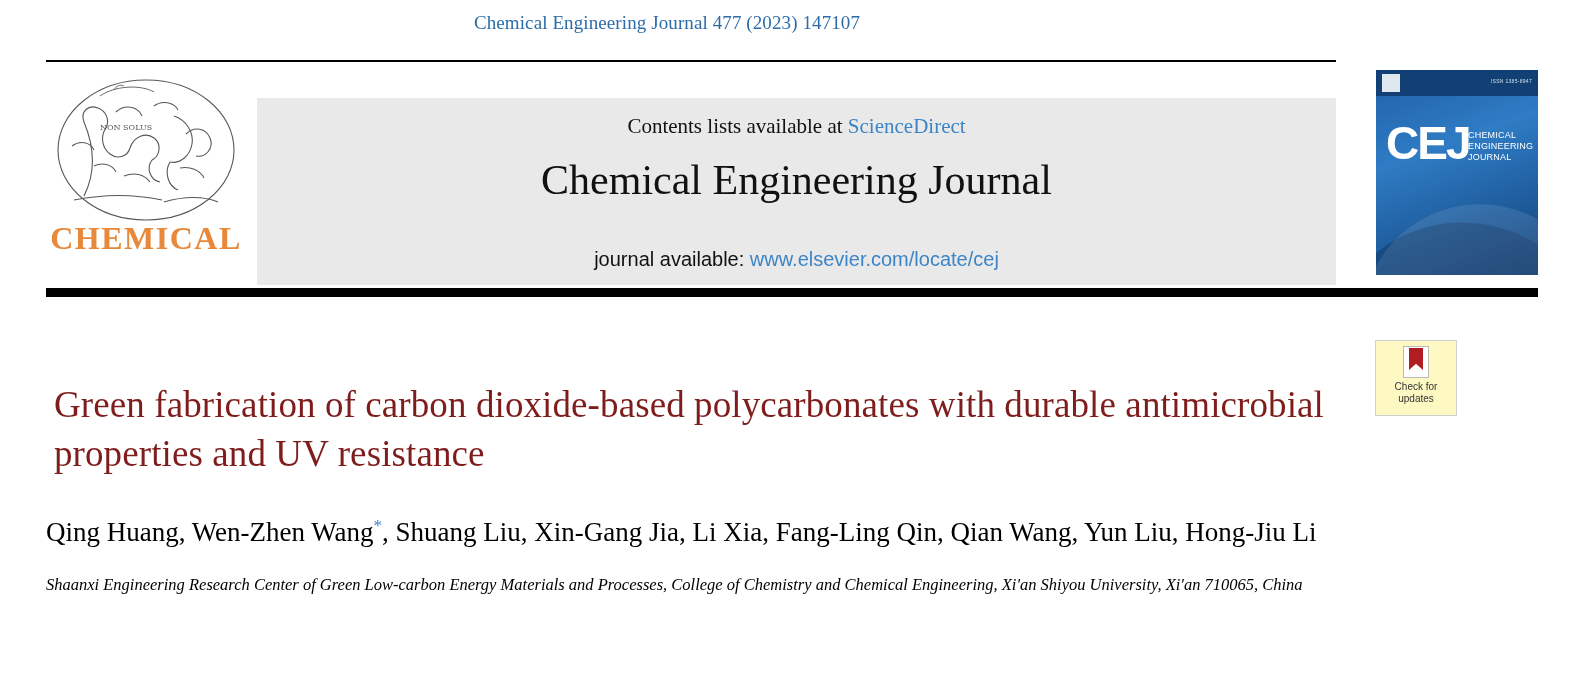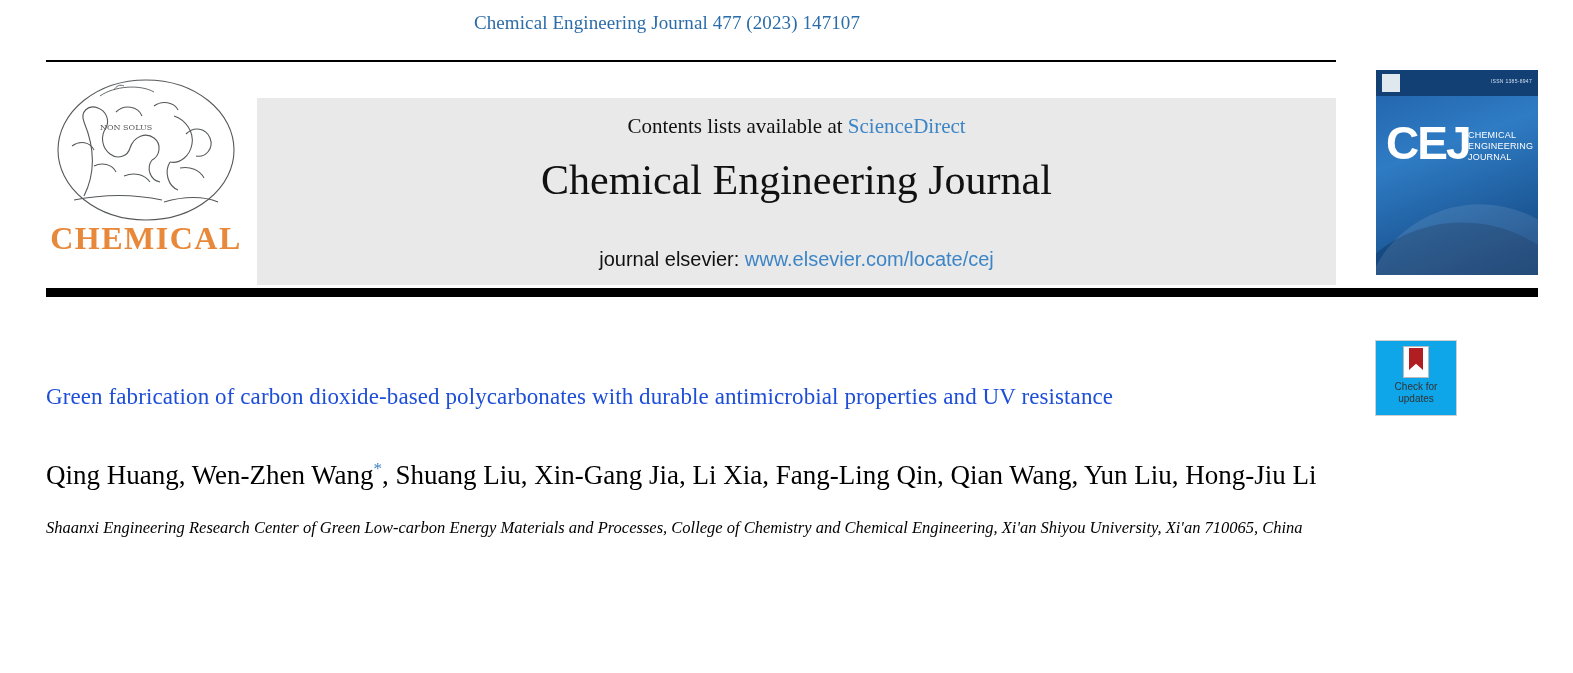--- a/index.html
+++ b/index.html
@@ -202,21 +202,21 @@
     background: #000;
   }
 
   
   .crossmark {
     position: absolute;
     left: 1375px;
     top: 340px;
     width: 82px;
     height: 76px;
-    background: #0ea5e9;
+    background: #fef9c3;
     border: 1px solid #cfcfcf;
     box-sizing: border-box;
   }
   .crossmark .shield {
     position: absolute;
     left: 50%;
     top: 5px;
     transform: translateX(-50%);
     width: 26px;
     height: 32px;
@@ -249,24 +249,24 @@
   
   .article {
     position: absolute;
     left: 46px;
     top: 372px;
     width: 1290px;
   }
 
   .article-title {
     font-family: "Liberation Serif", serif;
-    font-size: 23px;
+    font-size: 37px;
     line-height: 49px;
-    color: #1d4ed8;
-    margin: 0;
+    color: #7f1d1d;
+    margin: 8px;
     font-weight: normal;
     letter-spacing: 0.1px;
   }
 
   .authors {
     margin-top: 30px;
     font-family: "Liberation Serif", serif;
     font-size: 27px;
     line-height: 36px;
     color: #000;
@@ -323,21 +323,21 @@
     <div class="elsevier-word">CHEMICAL</div>
   </div>
 
   <div class="journal-box">
     <div class="contents-line">
       <span>Contents lists available at</span>
       <a href="#">ScienceDirect</a>
     </div>
     <div class="journal-title">Chemical Engineering Journal</div>
     <div class="homepage-line">
-      <span>journal elsevier:</span>
+      <span>journal available:</span>
       <a href="#">www.elsevier.com/locate/cej</a>
     </div>
   </div>
 </div>
 
 <div class="cej-cover">
   <div class="cej-top-strip"></div>
   <div class="cej-top-left"></div>
   <div class="cej-top-right">ISSN 1385-8947</div>
   <div class="cej-wave2"></div>

